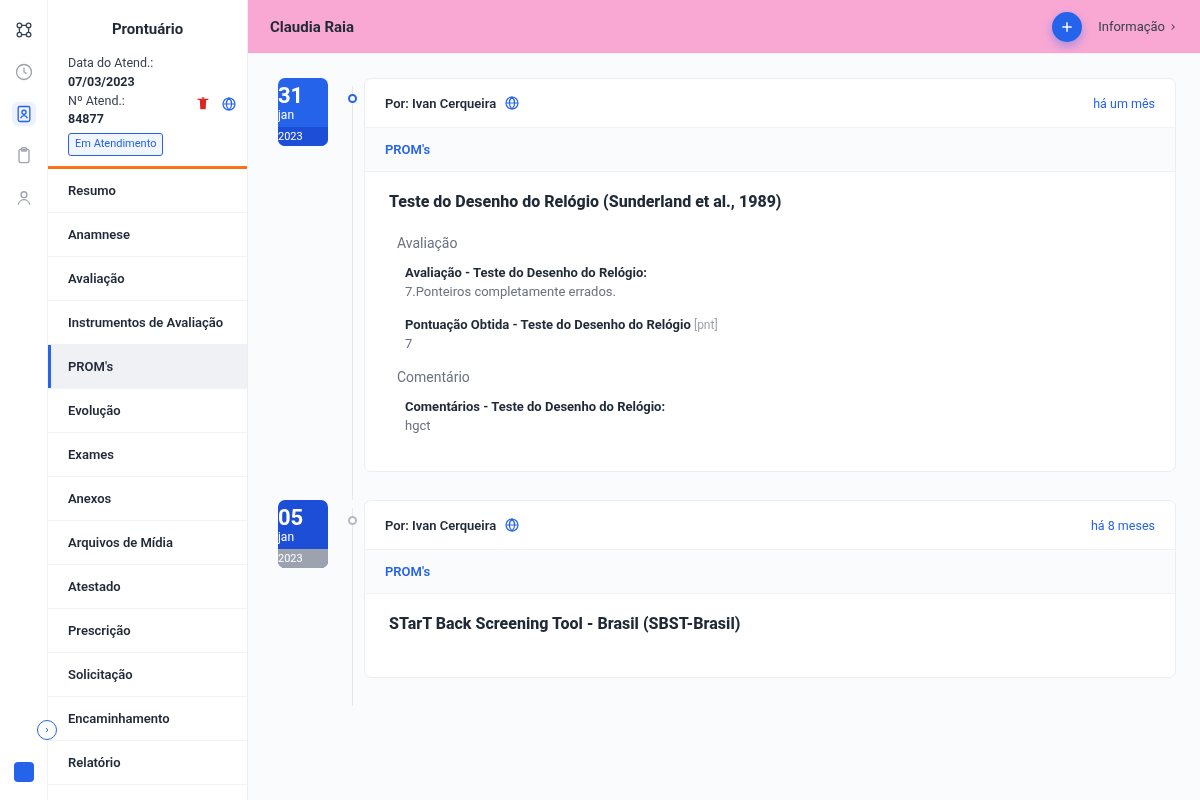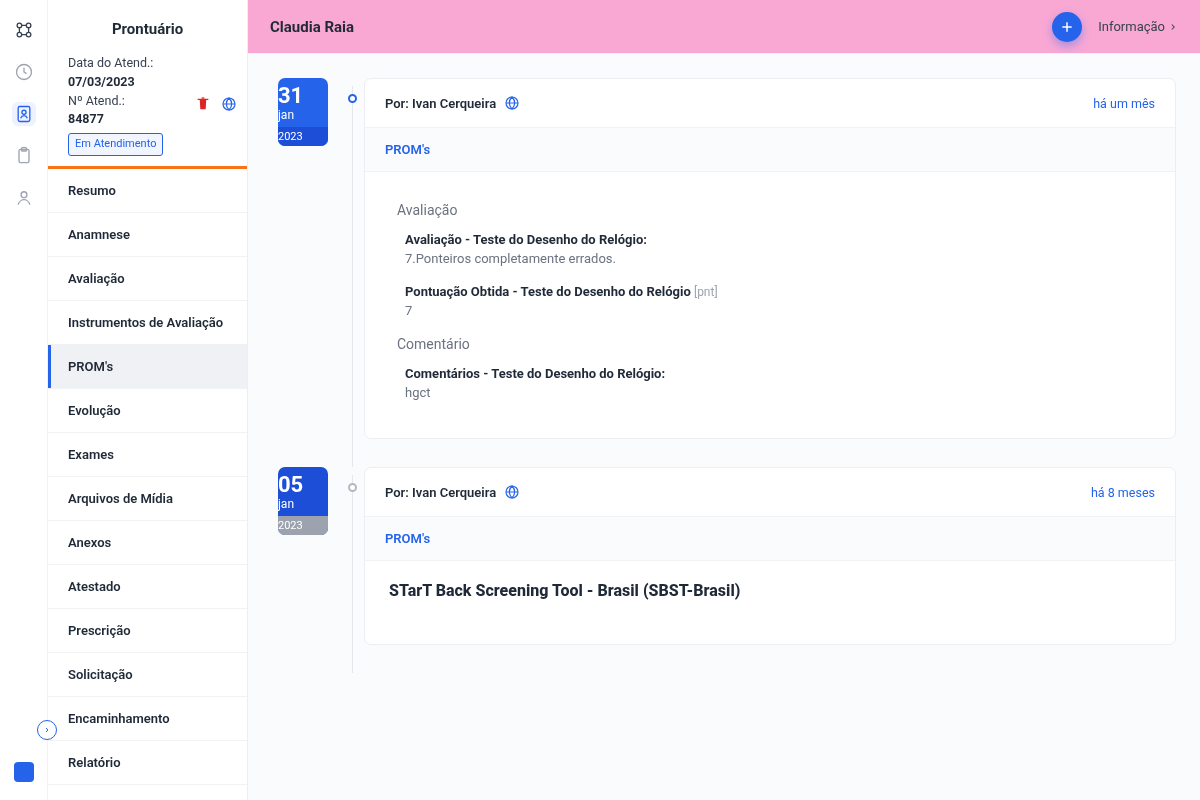--- a/index.html
+++ b/index.html
@@ -131,22 +131,22 @@
       </div>
     </div>
     <div class="nav" id="nav">
         <div class="nav-item">Resumo</div>
         <div class="nav-item">Anamnese</div>
         <div class="nav-item">Avaliação</div>
         <div class="nav-item">Instrumentos de Avaliação</div>
         <div class="nav-item active">PROM's</div>
         <div class="nav-item">Evolução</div>
         <div class="nav-item">Exames</div>
+        <div class="nav-item">Anexos</div>
         <div class="nav-item">Arquivos de Mídia</div>
-        <div class="nav-item">Anexos</div>
         <div class="nav-item">Atestado</div>
         <div class="nav-item">Prescrição</div>
         <div class="nav-item">Solicitação</div>
         <div class="nav-item">Encaminhamento</div>
         <div class="nav-item">Relatório</div>
       </div>
   </div>
 
   <div class="main">
     <div class="topbar">
@@ -184,20 +184,21 @@
                   <svg width="16" height="16" viewBox="0 0 24 24" fill="none" stroke="#2563eb" stroke-width="1.8">
                     <circle cx="12" cy="12" r="9"></circle>
                     <path d="M3 12h18M12 3c2.5 2.5 4 5.5 4 9s-1.5 6.5-4 9c-2.5-2.5-4-5.5-4-9s1.5-6.5 4-9z"></path>
                   </svg>
                 </span>
               </div>
               <div class="ago">há um mês</div>
             </div>
             <div class="card-tab">PROM's</div>
             <div class="card-body">
+              <div class="card-title">Teste do Desenho do Relógio (Sunderland et al., 1989)</div>
               <div class="section-label">Avaliação</div>
               <div class="field">
                 <div class="fl">Avaliação - Teste do Desenho do Relógio:</div>
                 <div class="fv">7.Ponteiros completamente errados.</div>
               </div>
               <div class="field">
                 <div class="fl">Pontuação Obtida - Teste do Desenho do Relógio <span class="unit">[pnt]</span></div>
                 <div class="fv">7</div>
               </div>
               <div class="section-label">Comentário</div>

